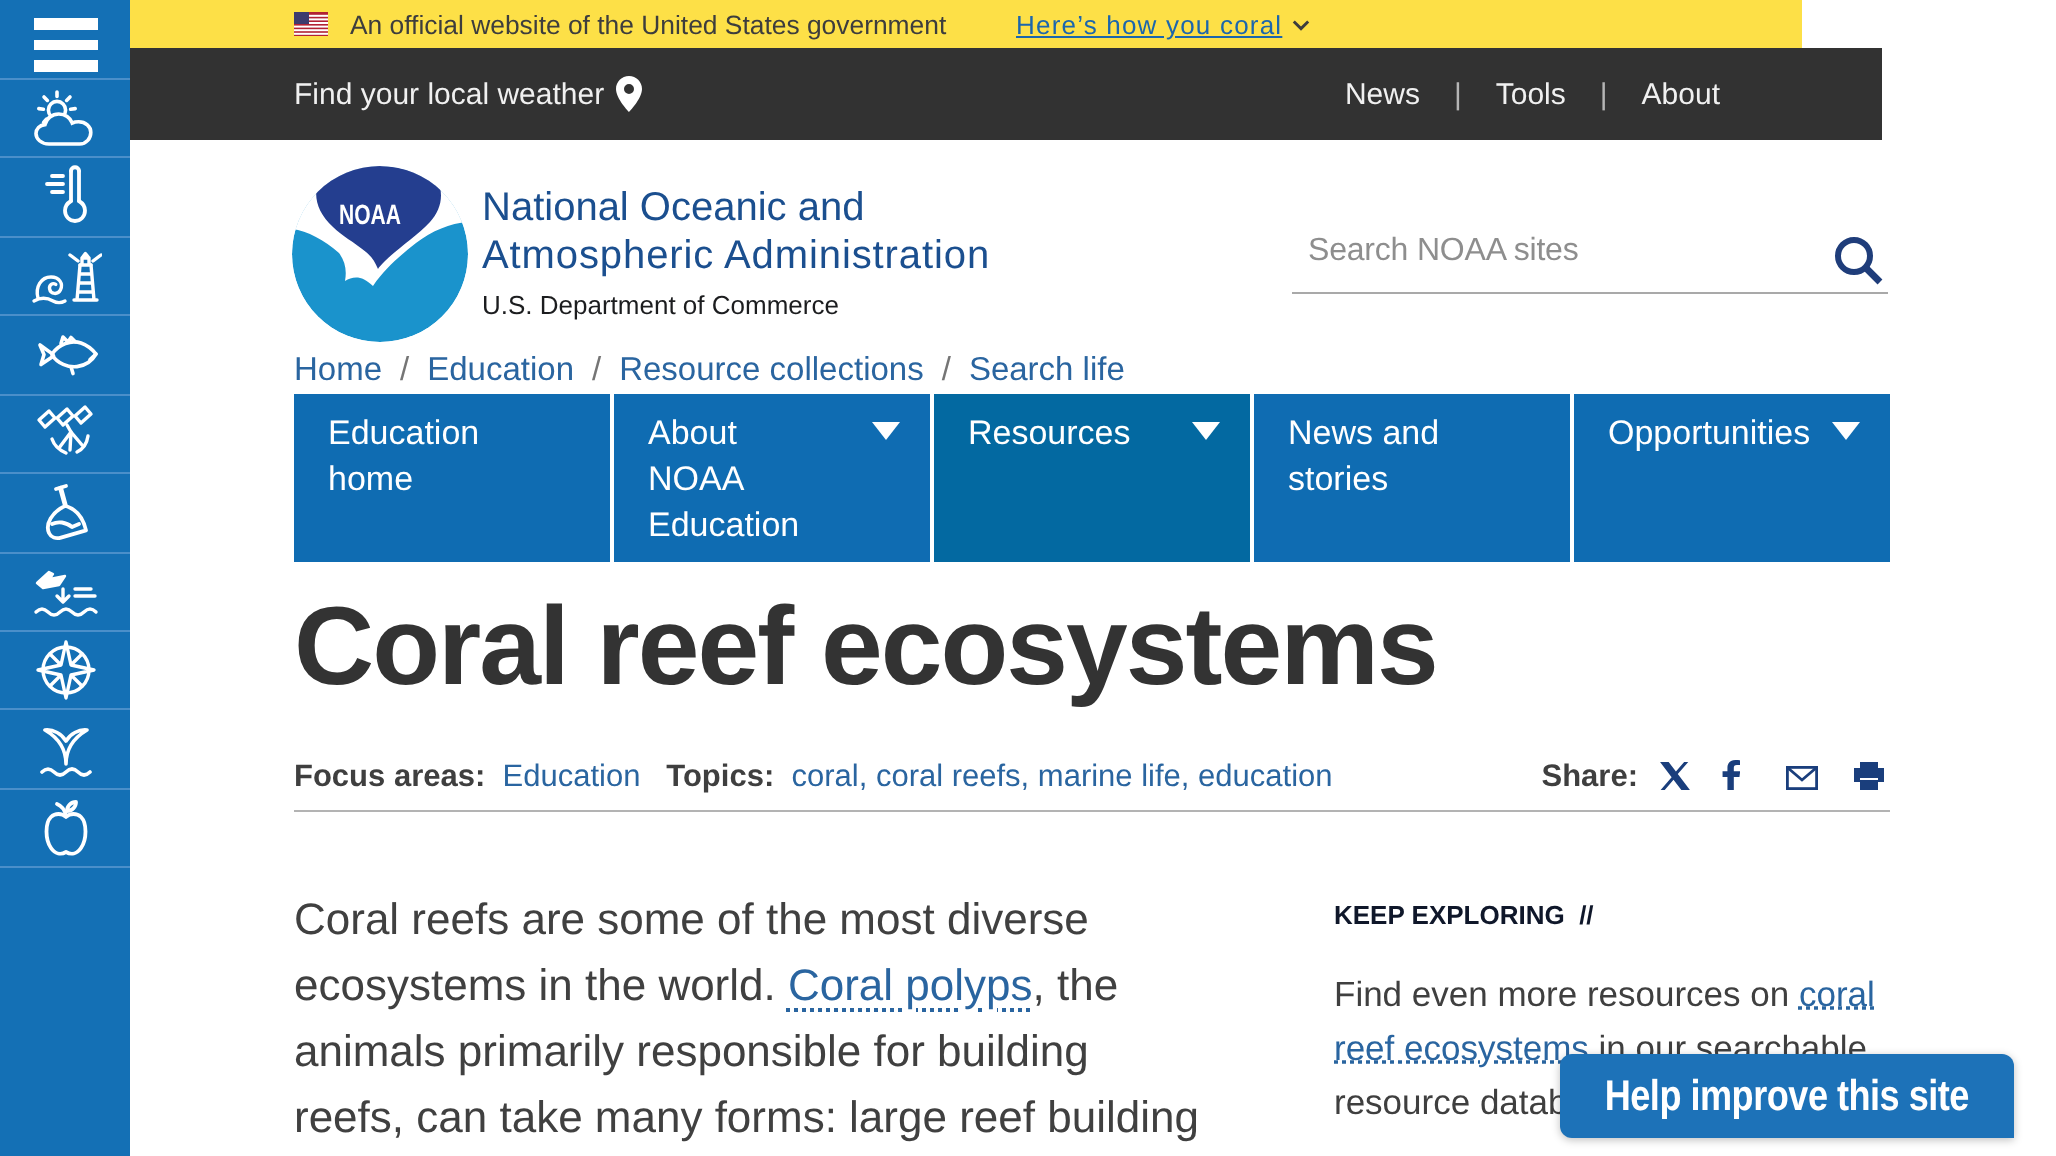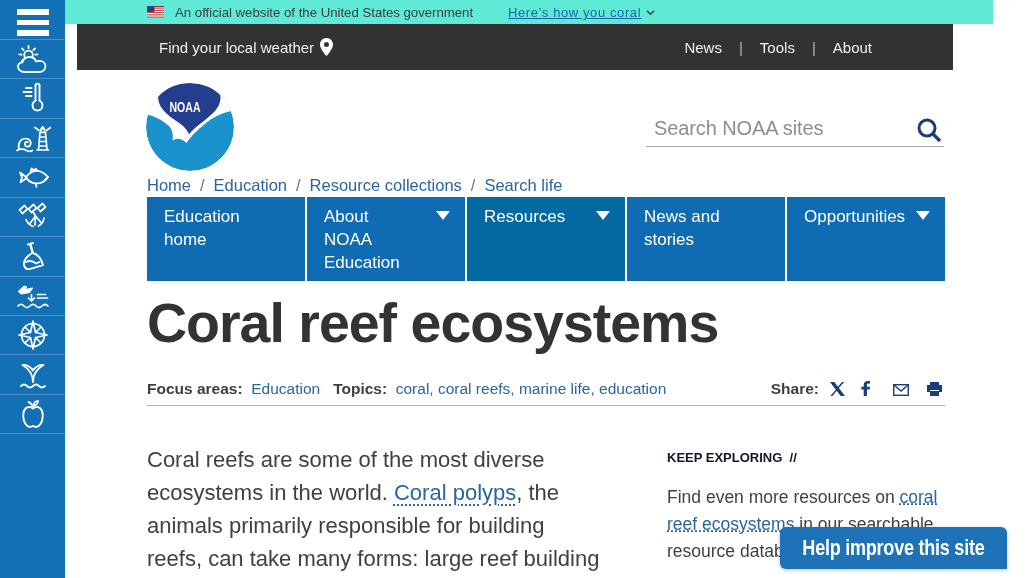--- a/index.html
+++ b/index.html
@@ -8,41 +8,41 @@
 #page { position:relative; width:1028px; height:578px; }
 
 
 #sidebar { position:absolute; left:0; top:0; width:65px; height:578px; background:#1470b5; }
 #sidebar .cell { position:absolute; left:0; width:65px; height:39px; display:flex; align-items:center; justify-content:center; }
 #sidebar .sep { position:absolute; left:0; width:65px; height:1px; background:#4a8fca; }
 #hamb { position:absolute; left:0; top:0; width:65px; height:39px; }
 #hamb div { position:absolute; left:17px; width:32px; height:5.5px; background:#fff; }
 
 
-#banner { position:absolute; left:65px; top:0; width:928px; height:24px; background:#5eead4; }
+#banner { position:absolute; left:65px; top:0; width:836px; height:24px; background:#fde047; }
 #banner .txt { position:absolute; left:110px; top:5px; font-size:13.2px; color:#3d3d3d; }
 #banner a { position:absolute; left:443px; top:5px; font-size:13px; letter-spacing:0.6px; color:#1b66ad; text-decoration:underline; }
 #flag { position:absolute; left:82px; top:6px; }
 #chev { position:absolute; left:580px; top:8px; width:11px; height:9px; }
 
 
-#darkbar { position:absolute; left:65px; top:24px; width:876px; height:46px; background:#323232; color:#f0f0f0; font-size:15px;margin-left:12px; }
+#darkbar { position:absolute; left:65px; top:24px; width:876px; height:46px; background:#323232; color:#f0f0f0; font-size:15px; }
 #darkbar .find { position:absolute; left:82px; top:15px; }
 #darkbar .pin { position:absolute; left:243px; top:14px; }
 #darkbar .rlinks { position:absolute; right:81px; top:15px;text-align:right; }
 #darkbar .rlinks span.l { margin:0 17px; }
 #darkbar .rlinks span.sep { color:#b5b5b5; }
 
 
 #logo { position:absolute; left:146px; top:83px; }
 #titleblock { position:absolute; left:241px; top:92px; }
 #titleblock .big { font-size:20px; line-height:24px; color:#1b4f8f; }
 #titleblock .sub { font-size:13px; color:#1c1d1f; margin-top:5px; }
 #search { position:absolute; left:646px; top:108px; width:298px; height:39px; border-bottom:1px solid #a9a9a9; }
-#search .ph { position:absolute; left:8px; top:9px; font-size:20px; letter-spacing:-0.1px; color:#8e8e8e; }
+#search .ph { position:absolute; left:8px; top:9px; font-size:16px; letter-spacing:-0.1px; color:#8e8e8e; }
 #search svg { position:absolute; right:1px; top:8px; }
 
 
 #crumbs { position:absolute; left:147px; top:176px; font-size:16.5px; color:#757575; }
 #crumbs a { color:#2a65a0; text-decoration:none; }
 #crumbs .sl { margin:0 9px; }
 
 
 #navmenu { position:absolute; left:147px; top:197px; width:798px; height:84px; display:flex; gap:2px; }
 #navmenu .item { position:relative; flex:1 1 0; background:#0f6cb2; color:#fff; font-size:17px; line-height:23px; padding:8px 14px 0 17px; }
@@ -107,20 +107,24 @@
         </clipPath>
       </defs>
     <g clip-path="url(#lc)">
       <circle cx="44" cy="44" r="44" fill="#1a93cc"></circle>
       <path d="M0 0 H88 V28 C79 28.5 70 32.5 62 38.5 C54.5 44.5 46.5 51 40.5 60 C35 54.5 30.5 55 26.5 57.5 C27.5 52 26.5 47.5 23.5 43.5 C16 37 8 32.5 0 31.5 Z" fill="#fff"></path>
       <path d="M12.5 10 C21 3.5 31 0 43 0 C55.5 0 65.5 3.5 74 10.5 C75.5 17 73.5 23 69 28 C62 35.5 53 41 46.5 47.5 C45 49 43.5 50.5 43 51.5 C41.5 48 40 45.5 37 43 C31 38 25 35 20.5 30.5 C13.5 24 11 17 12.5 10 Z" fill="#243e8f"></path>
       <text x="39" y="29" text-anchor="middle" font-size="14" textLength="31" lengthAdjust="spacingAndGlyphs" font-weight="bold" fill="#fff" font-family="Liberation Sans, sans-serif">NOAA</text>
     </g>
   </svg>
 
+  <div id="titleblock">
+    <div class="big">National Oceanic and<br><span style="letter-spacing:0.45px">Atmospheric Administration</span></div>
+    <div class="sub">U.S. Department of Commerce</div>
+  </div>
 
   <div id="search">
     <span class="ph">Search NOAA sites</span>
     <svg width="28" height="28" viewBox="0 0 28 28">
       <circle cx="12" cy="12" r="8" fill="none" stroke="#1f3d7a" stroke-width="3"></circle>
       <line x1="18" y1="18" x2="25" y2="25" stroke="#1f3d7a" stroke-width="3.4"></line>
     </svg>
   </div>
 
   <div id="crumbs"><a>Home</a><span class="sl">/</span><a>Education</a><span class="sl">/</span><a>Resource collections</a><span class="sl">/</span><a>Search life</a></div>

